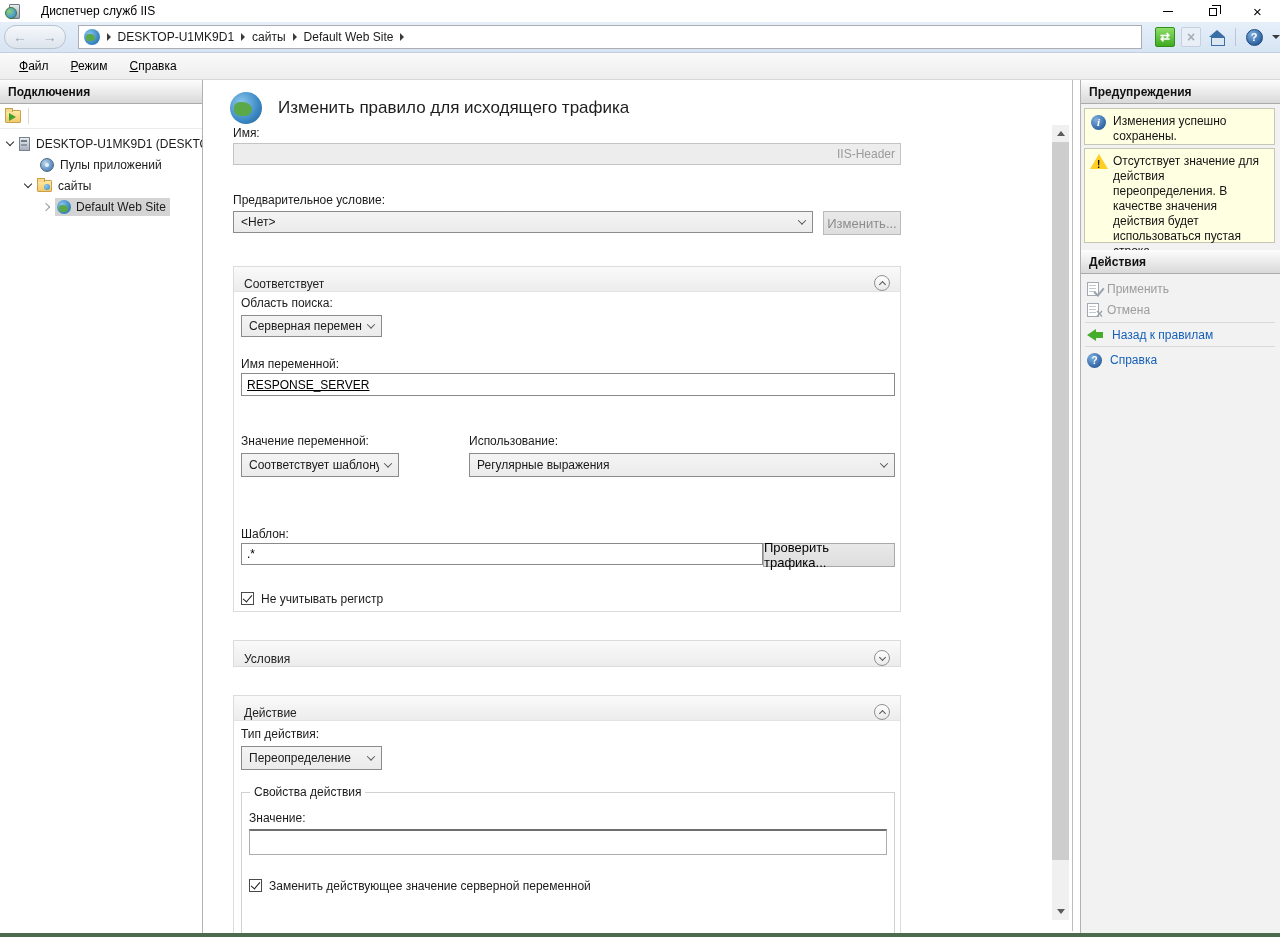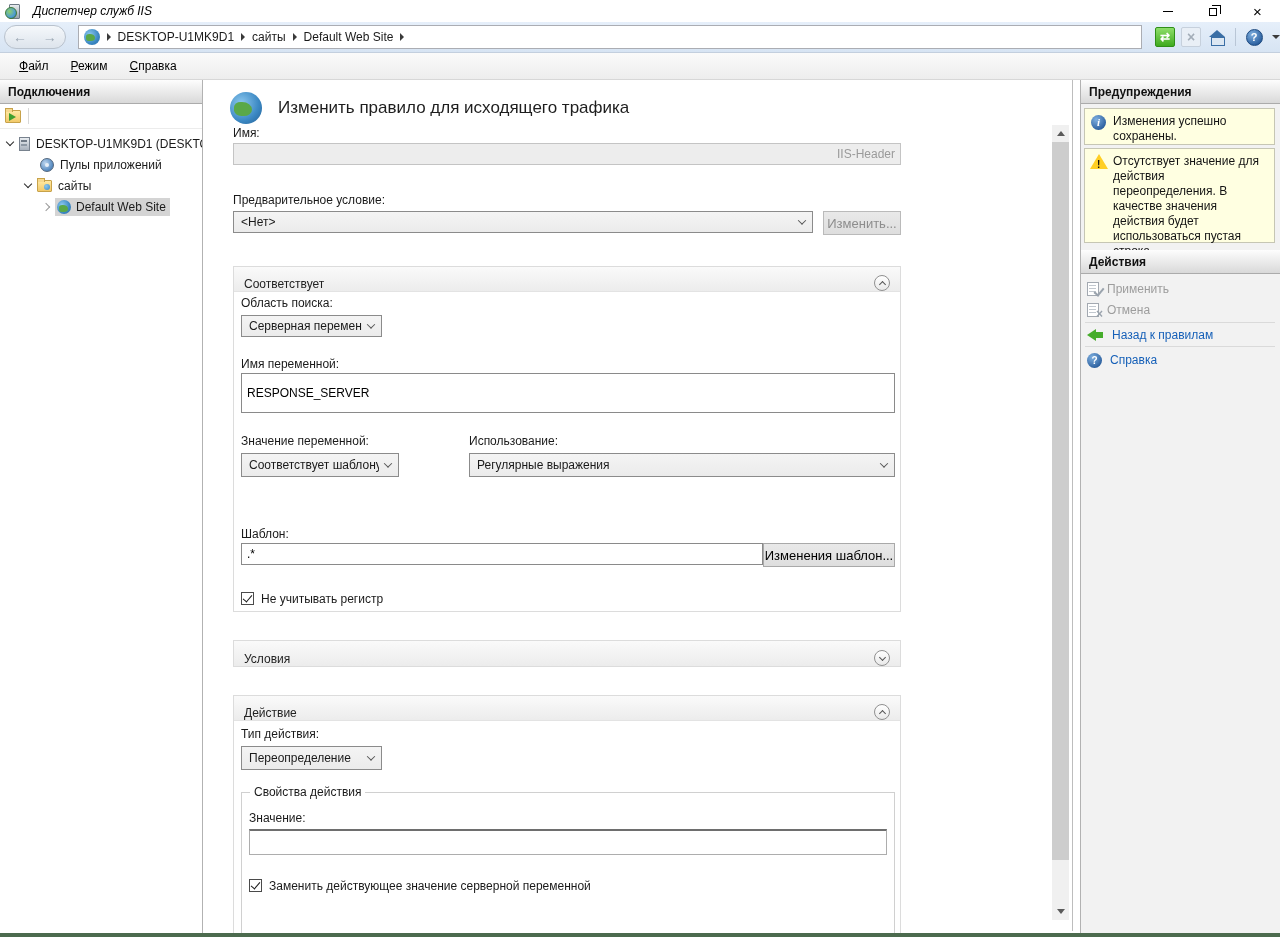--- a/index.html
+++ b/index.html
@@ -10,21 +10,21 @@
     background:#ffffff;
   }
   
   .titlebar { position:absolute; left:0; top:0; width:1280px; height:22px;
     background:#ffffff; display:flex; align-items:center; }
   .app-icon { width:16px; height:14px; margin-left:5px; position:relative; }
   .app-icon::before { content:""; position:absolute; right:1px; top:0; width:9px; height:13px;
     background:linear-gradient(#e8ecef,#9aa4ad); border:1px solid #6e7a84; border-radius:1px; }
   .app-icon::after { content:""; position:absolute; left:0; top:3px; width:10px; height:10px; border-radius:50%;
     background:radial-gradient(circle at 35% 35%, #8fd06a 0%, #4f9fd0 60%, #2c6ca0 100%); border:1px solid #3d7a35; }
-  .title-text { margin-left:12px; font-size:12px; color:#000;font-style:italic; }
+  .title-text { margin-left:20px; font-size:12px; color:#000; }
   .win-controls { margin-left:auto; display:flex; height:22px; }
   .win-btn { width:45px; height:22px; display:flex; align-items:center; justify-content:center; }
   .glyph-min { width:10px; height:1px; background:#000; display:inline-block; }
   .glyph-restore { width:8px; height:8px; border:1px solid #000; position:relative; background:#fff; margin-top:2px;}
   .glyph-restore::before { content:""; position:absolute; left:2px; top:-4px; width:8px; height:8px; border:1px solid #000; border-left:none; border-bottom:none; }
   .glyph-close { font-size:15px; line-height:15px; color:#000; font-weight:400; }
   
   .navbar { position:absolute; left:0; top:22px; width:1280px; height:31px;
     background:linear-gradient(#e6effa,#d7e4f3); border-bottom:1px solid #c3cfde;
     display:flex; align-items:center; }
@@ -272,34 +272,34 @@
           <span class="c-up"></span>
         </span>
     </div>
   </div>
   <div class="lbl" style="left:29px; top:216px;">Область поиска:</div>
   <div class="combo" style="left:29px; top:235px; width:141px;">
     <span class="combo-text">Серверная переменн</span>
     <span class="chev-down"></span>
   </div>
   <div class="lbl" style="left:29px; top:277px;">Имя переменной:</div>
-  <input class="txt" style="left: 29px; top: 293px; width: 654px; height: 40px;" value="RESPONSE_SERVER">
+  <input class="txt" style="left: 29px; top: 293px; width: 654px; height: 23px; text-decoration: underline;" value="RESPONSE_SERVER">
   <div class="lbl" style="left:29px; top:354px;">Значение переменной:</div>
   <div class="lbl" style="left:257px; top:354px;">Использование:</div>
   <div class="combo" style="left:29px; top:373px; width:158px; height:24px;">
     <span class="combo-text">Соответствует шаблону</span>
     <span class="chev-down"></span>
   </div>
   <div class="combo" style="left:257px; top:373px; width:426px; height:24px;">
     <span class="combo-text">Регулярные выражения</span>
     <span class="chev-down"></span>
   </div>
   <div class="lbl" style="left:29px; top:447px;">Шаблон:</div>
   <input class="txt" style="left: 29px; top: 463px; width: 522px;" value=".*">
-  <div class="btn" style="left:551px; top:463px; width:132px; height:24px;">Изменения шаблон...</div>
+  <div class="btn" style="left:551px; top:463px; width:132px; height:24px;">Проверить трафика...</div>
   <span class="checkbox checked" style="left:29px; top:512px;"></span>
   <div class="lbl" style="left:49px; top:512px;">Не учитывать регистр</div>
 
   <div class="section" style="left:21px; top:560px; width:668px; height:27px;">
     <div class="section-header no-body">
       <span>Условия</span>
       <span class="collapse-btn">
           <span class="c-dn"></span>
         </span>
     </div>

